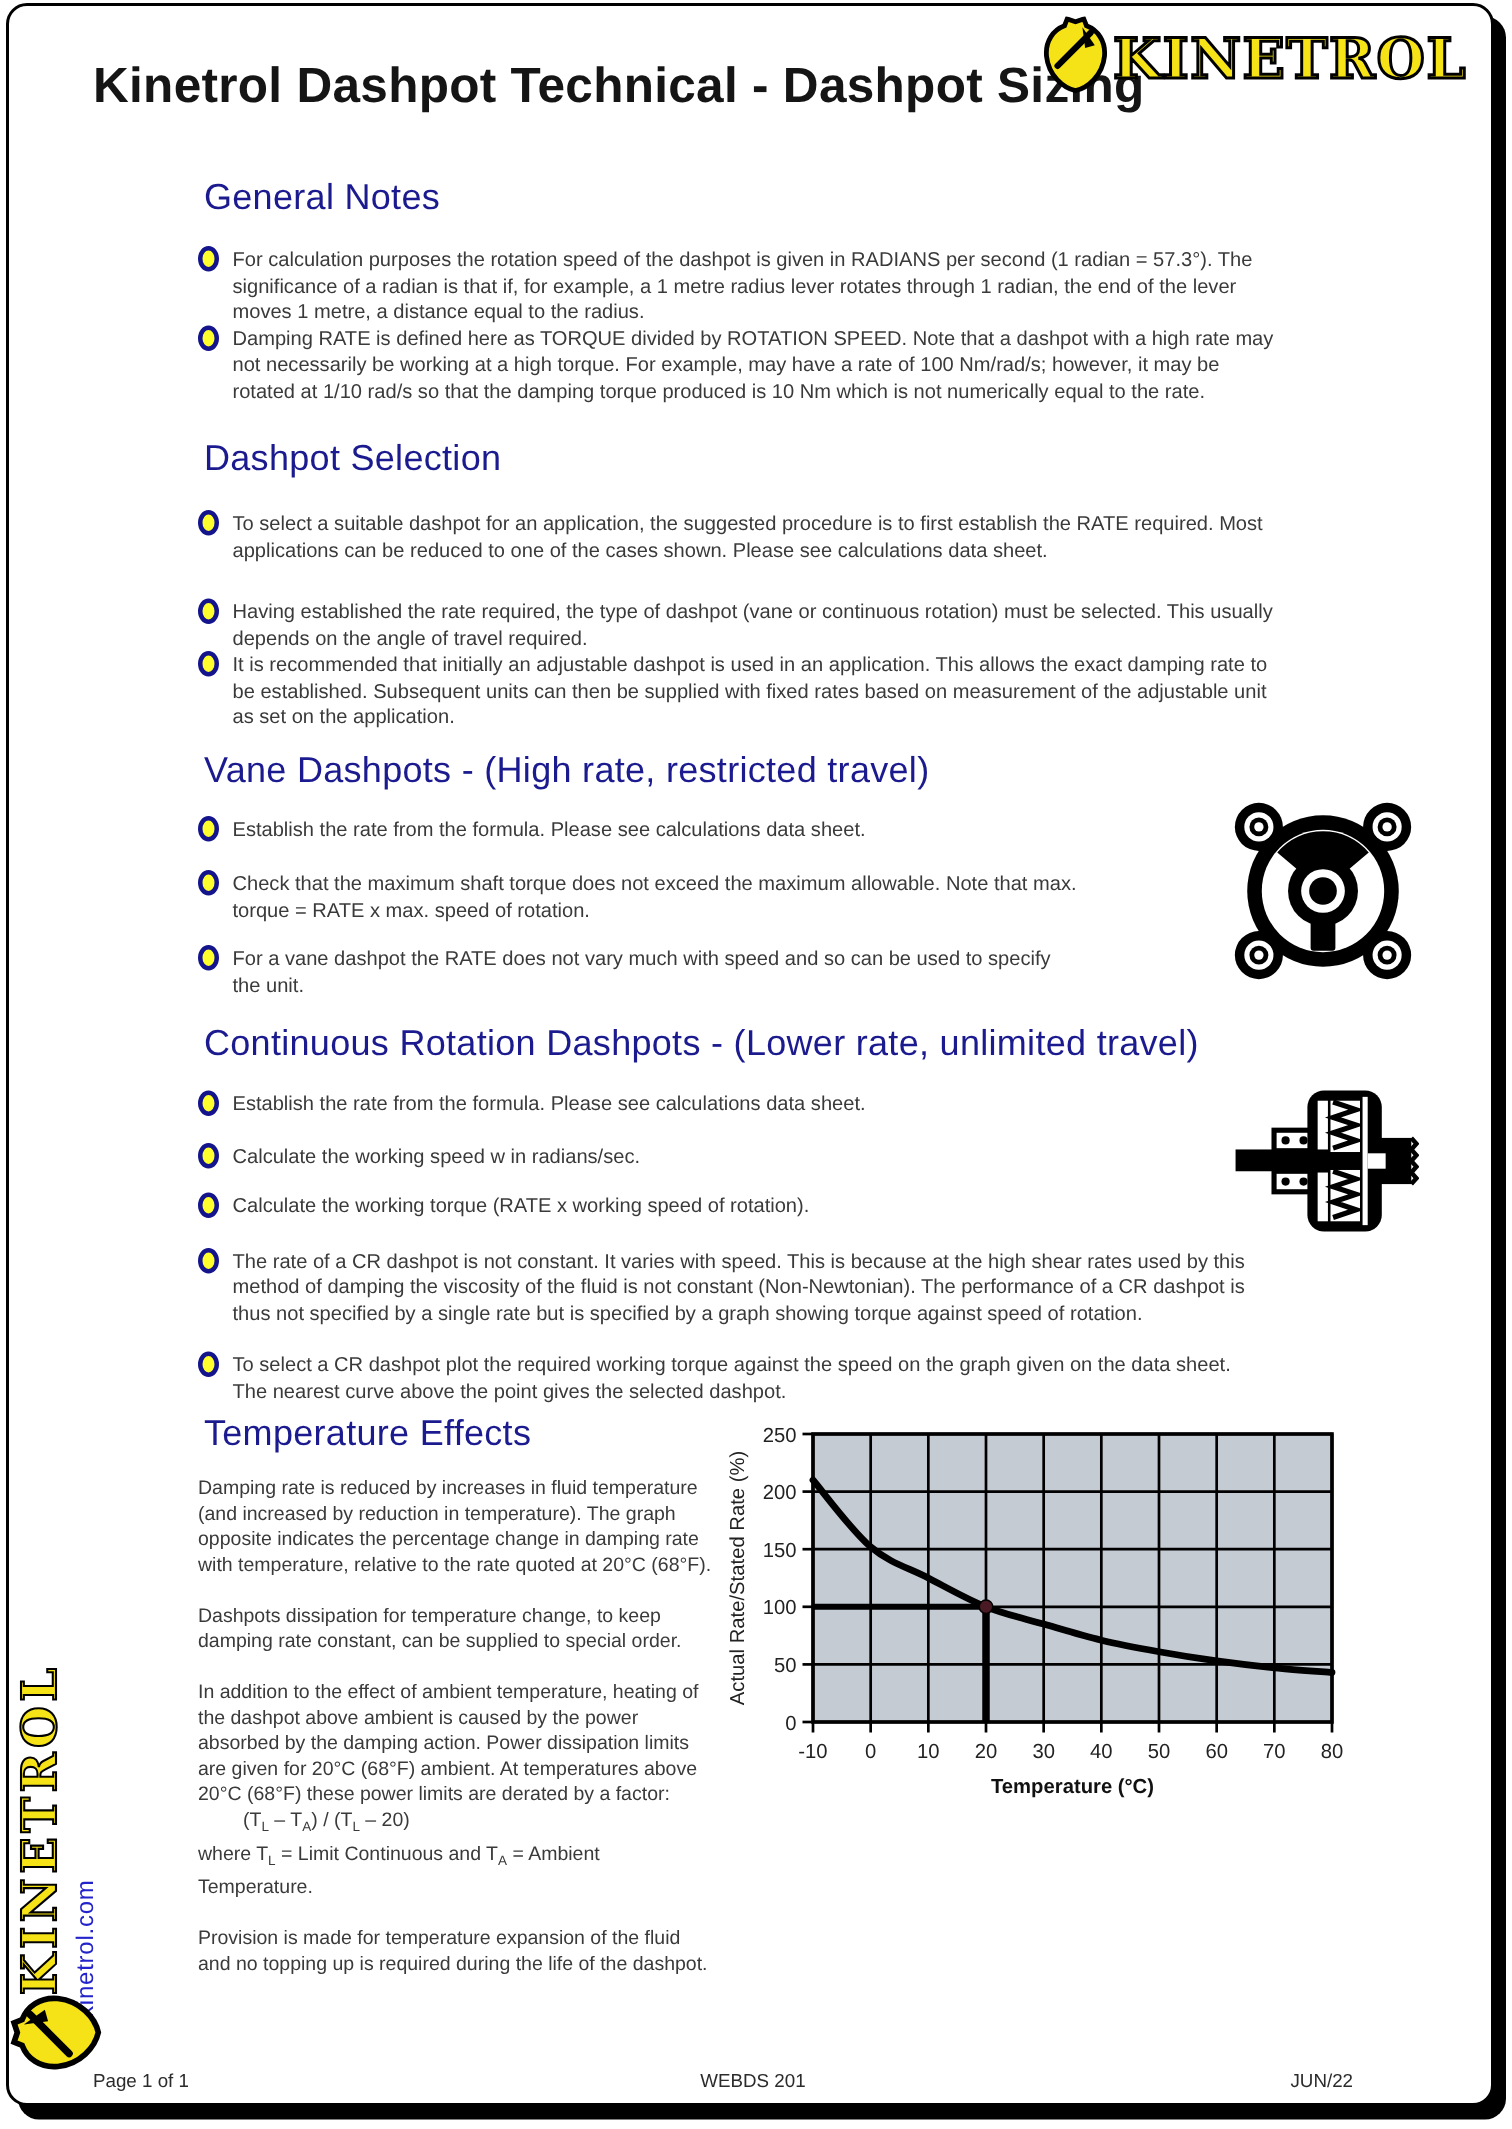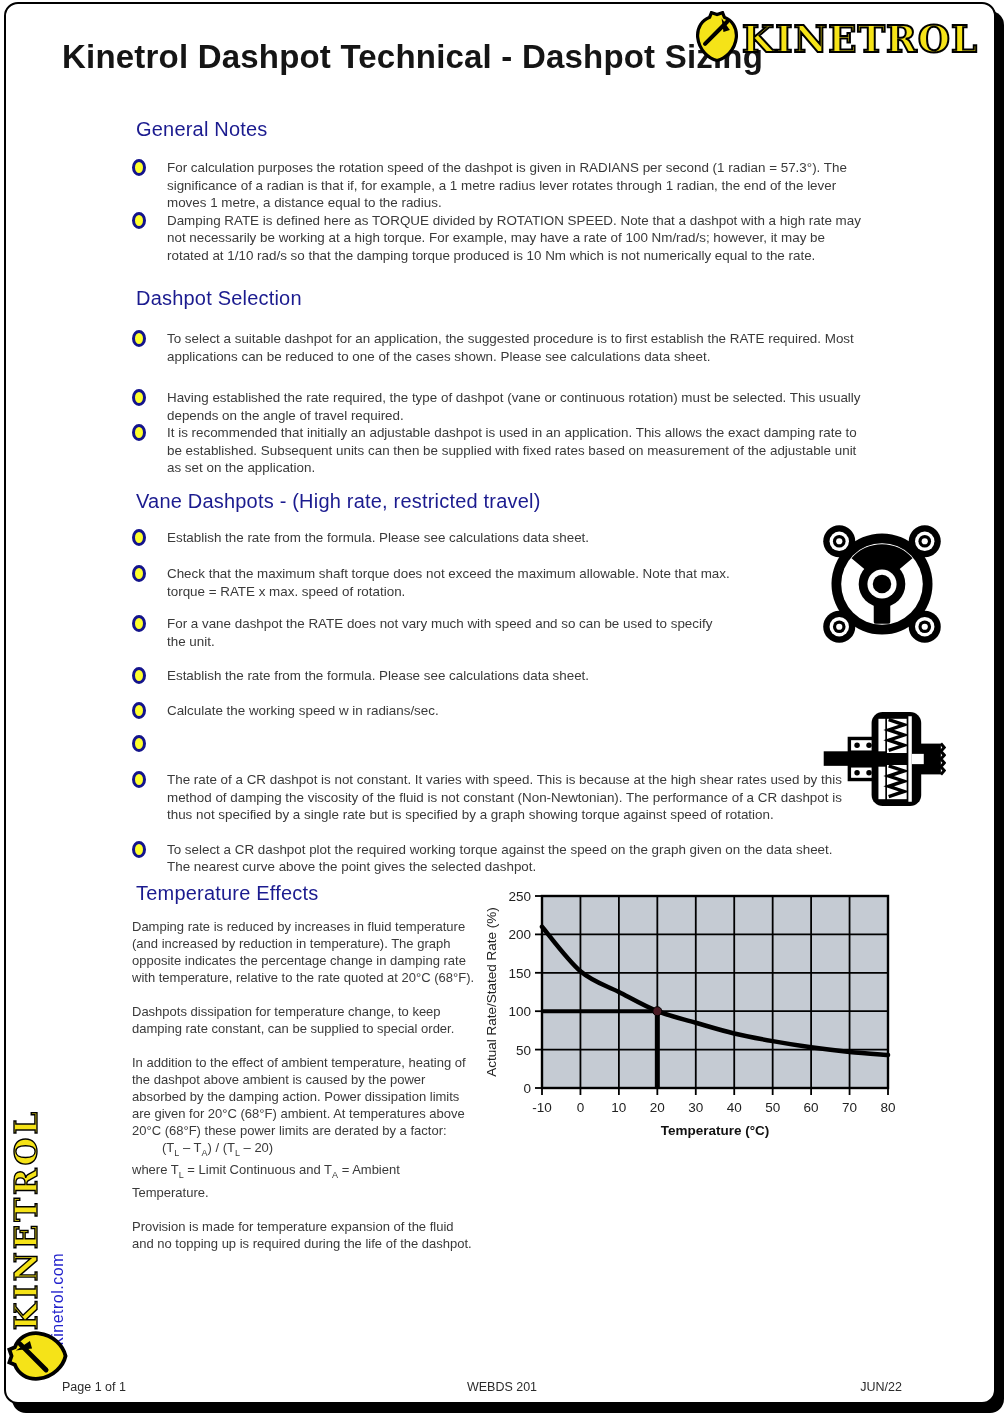--- a/index.html
+++ b/index.html
@@ -22,24 +22,24 @@
     position:absolute; top:7px; right:16px; display:flex; align-items:center; gap:2px;
   }
   .brand-logo-text {
     font-family:"DejaVu Serif", serif; font-weight:bold; font-size:37px;
     color:#f5e318; -webkit-text-stroke:2px #000; letter-spacing:1px; line-height:1;
   }
 
   
   .content { padding-left:126px; padding-right:40px; }
   .section-heading {
-    color:#1b1b8f; font-size:20px; font-weight:normal; margin-left:4px;
+    color:#1b1b8f; font-size:24px; font-weight:normal; margin-left:4px;
     letter-spacing:0.2px;
   }
-  .bullet { display:flex; align-items:flex-start;gap:12px; }
+  .bullet { display:flex; align-items:flex-start; }
   .bullet-icon {
     flex:none; width:14px; height:17px; margin:0 9px 0 0; border-radius:50%;
     background:#ffff2e; border:3px solid #14148c;
   }
   .bullet-text { font-size:13.4px; line-height:17.5px; color:#3a3a3a; }
   .w700 { max-width:700px; } .w565 { max-width:565px; } .w690 { max-width:690px; }
 
   .illus { position:absolute; }
   .section { position:relative; }
 
@@ -169,20 +169,21 @@
         <span class="bullet-icon"></span>
         <div class="bullet-text w565">Check that the maximum shaft torque does not exceed the maximum allowable. Note that max. torque = RATE x max. speed of rotation.</div>
       </div>
       <div class="bullet" style="margin-top:15px">
         <span class="bullet-icon"></span>
         <div class="bullet-text w565">For a vane dashpot the RATE does not vary much with speed and so can be used to specify the unit.</div>
       </div>
     </div>
 
     <div class="section">
+      <h2 class="section-heading" style="margin-top:17px">Continuous Rotation Dashpots - (Lower rate, unlimited travel)</h2>
       <div class="illus" style="right:8px; top:36px">
         <svg width="124" height="112" viewBox="0 0 145 120">
           <rect x="2" y="51" width="42" height="17"></rect>
           <rect x="30" y="34" width="36" height="52"></rect>
           <rect x="34" y="38" width="27" height="12" fill="#fff"></rect>
           <circle cx="41" cy="44" r="3.2"></circle>
             <circle cx="55" cy="44" r="3.2"></circle>
           <rect x="34" y="70" width="27" height="12" fill="#fff"></rect>
           <circle cx="41" cy="76" r="3.2"></circle>
             <circle cx="55" cy="76" r="3.2"></circle>
@@ -202,20 +203,21 @@
       <div class="bullet" style="margin-top:17px">
         <span class="bullet-icon"></span>
         <div class="bullet-text w565">Establish the rate from the formula. Please see calculations data sheet.</div>
       </div>
       <div class="bullet" style="margin-top:17px">
         <span class="bullet-icon"></span>
         <div class="bullet-text w565">Calculate the working speed w in radians/sec.</div>
       </div>
       <div class="bullet" style="margin-top:16px">
         <span class="bullet-icon"></span>
+        <div class="bullet-text w565">Calculate the working torque (RATE x working speed of rotation).</div>
       </div>
       <div class="bullet" style="margin-top:19px">
         <span class="bullet-icon"></span>
         <div class="bullet-text w700">The rate of a CR dashpot is not constant. It varies with speed. This is because at the high shear rates used by this method of damping the viscosity of the fluid is not constant (Non-Newtonian). The performance of a CR dashpot is thus not specified by a single rate but is specified by a graph showing torque against speed of rotation.</div>
       </div>
       <div class="bullet" style="margin-top:17px">
         <span class="bullet-icon"></span>
         <div class="bullet-text w690">To select a CR dashpot plot the required working torque against the speed on the graph given on the data sheet. The nearest curve above the point gives the selected dashpot.</div>
       </div>
     </div>

